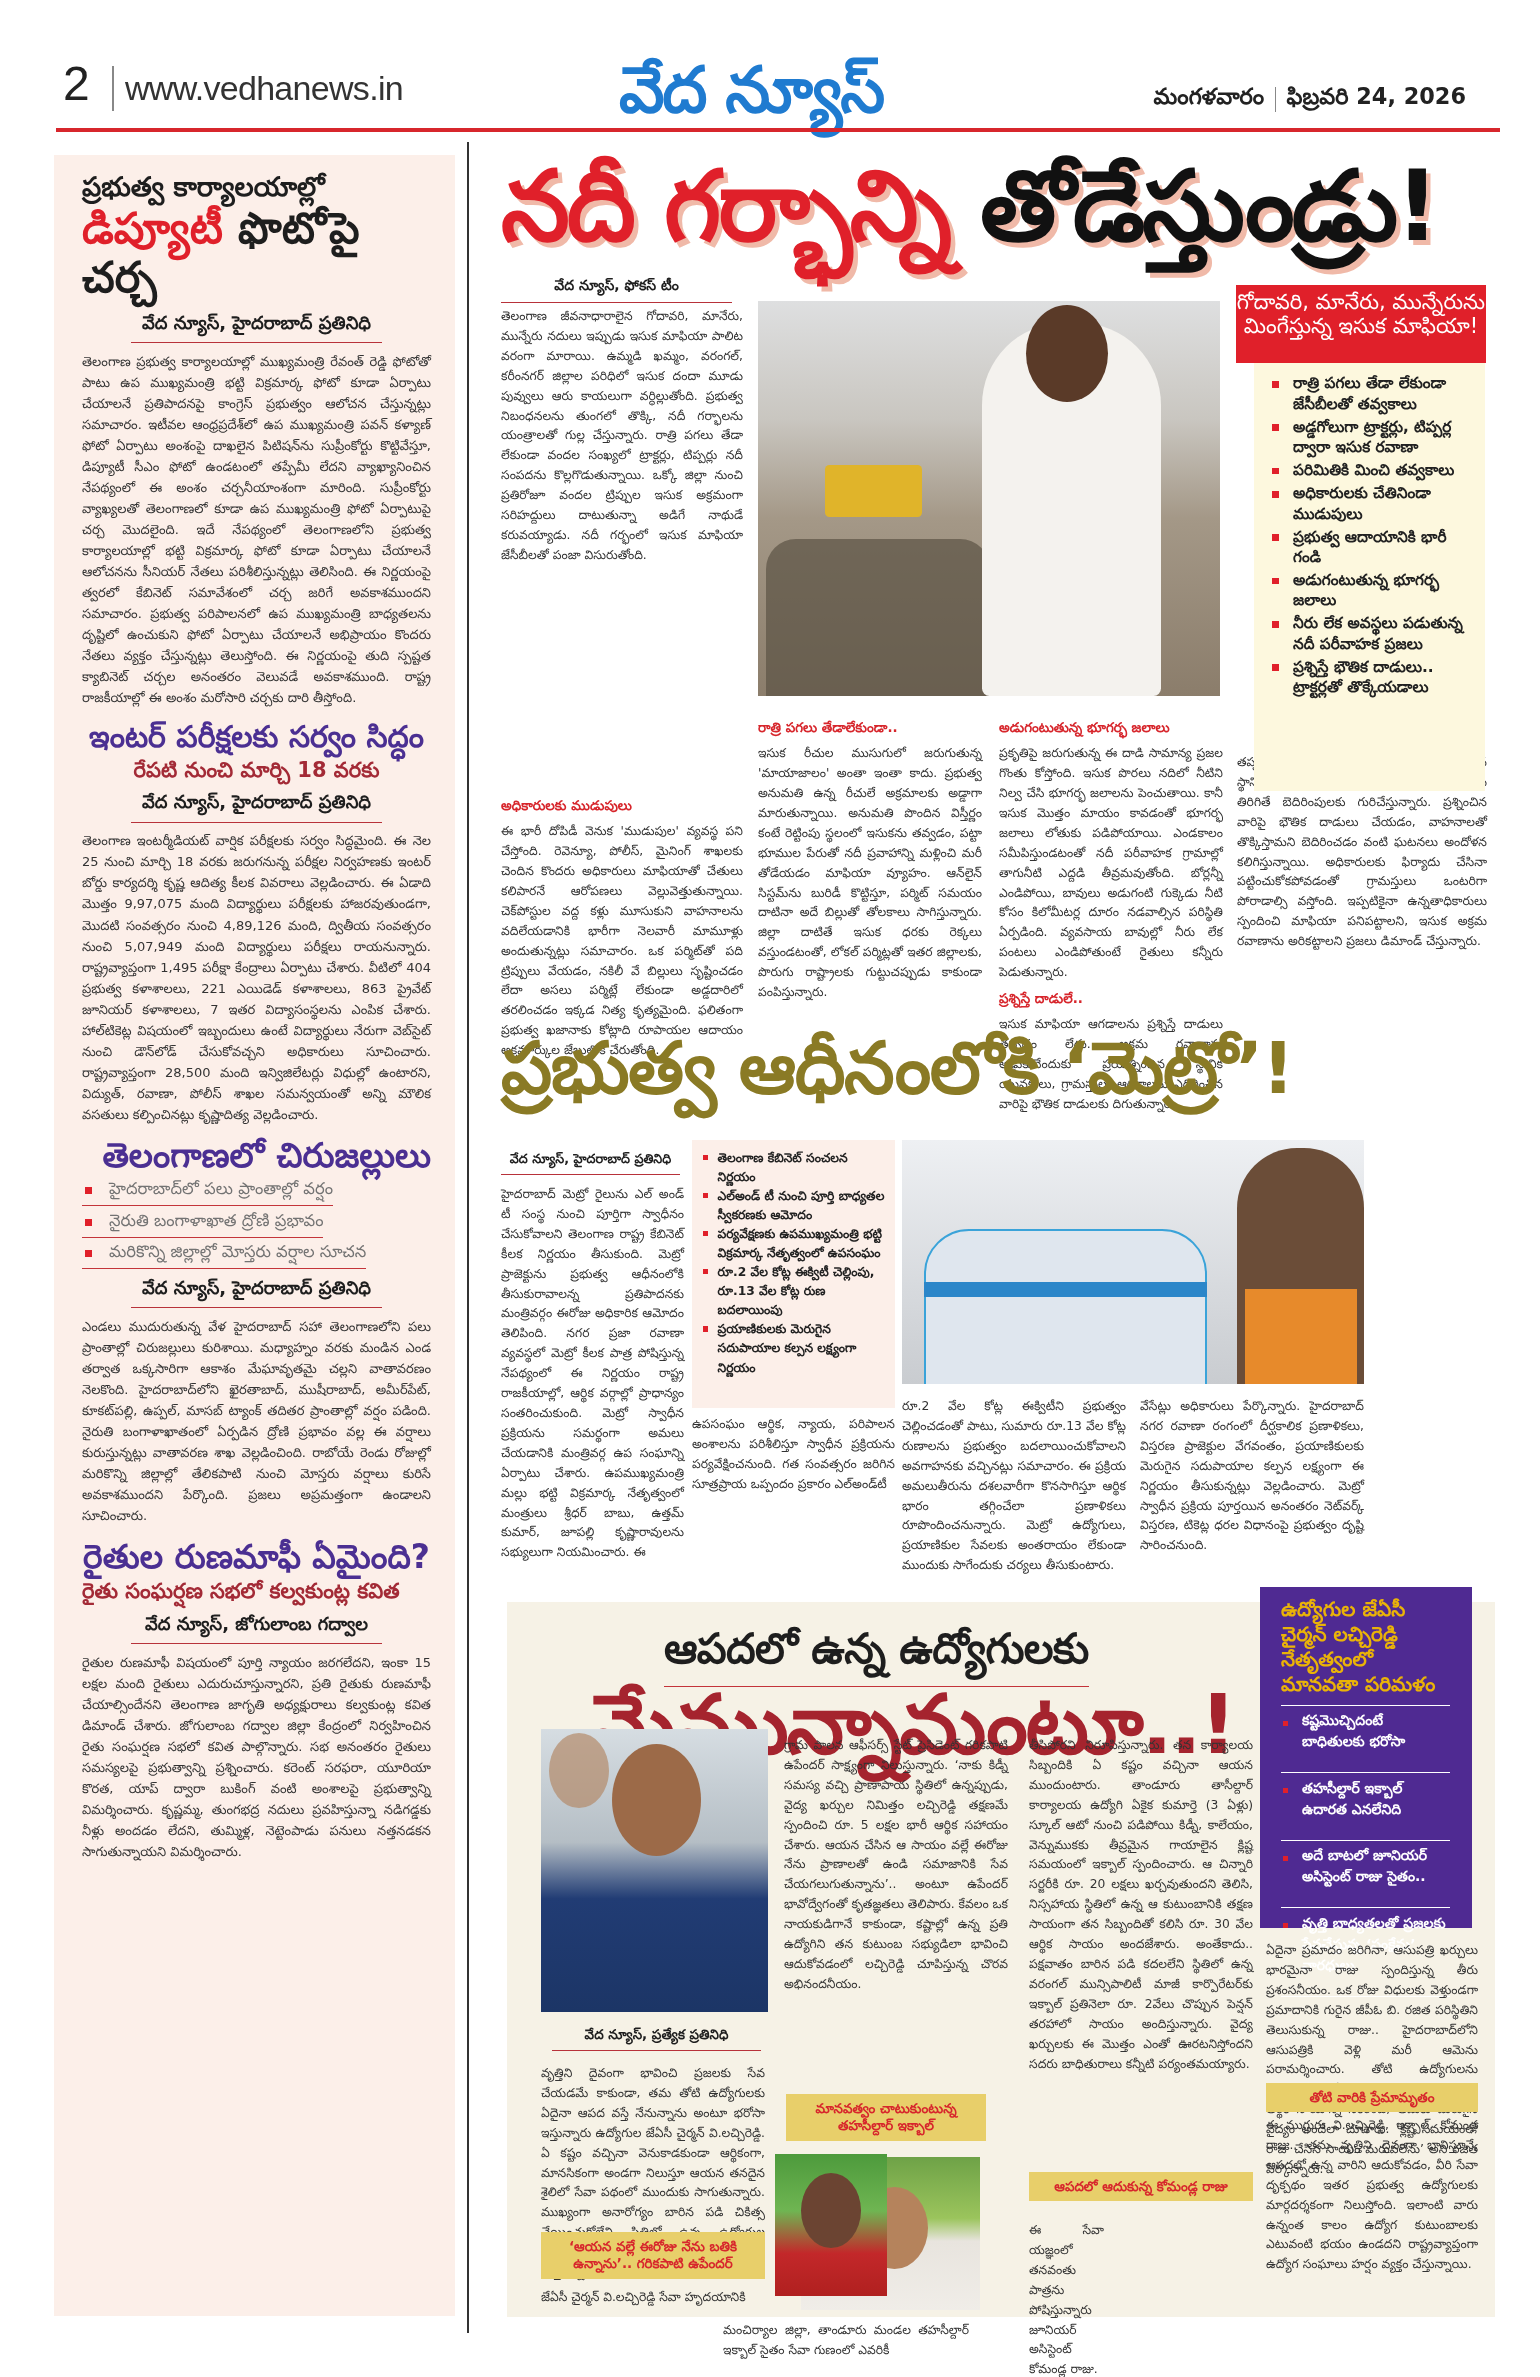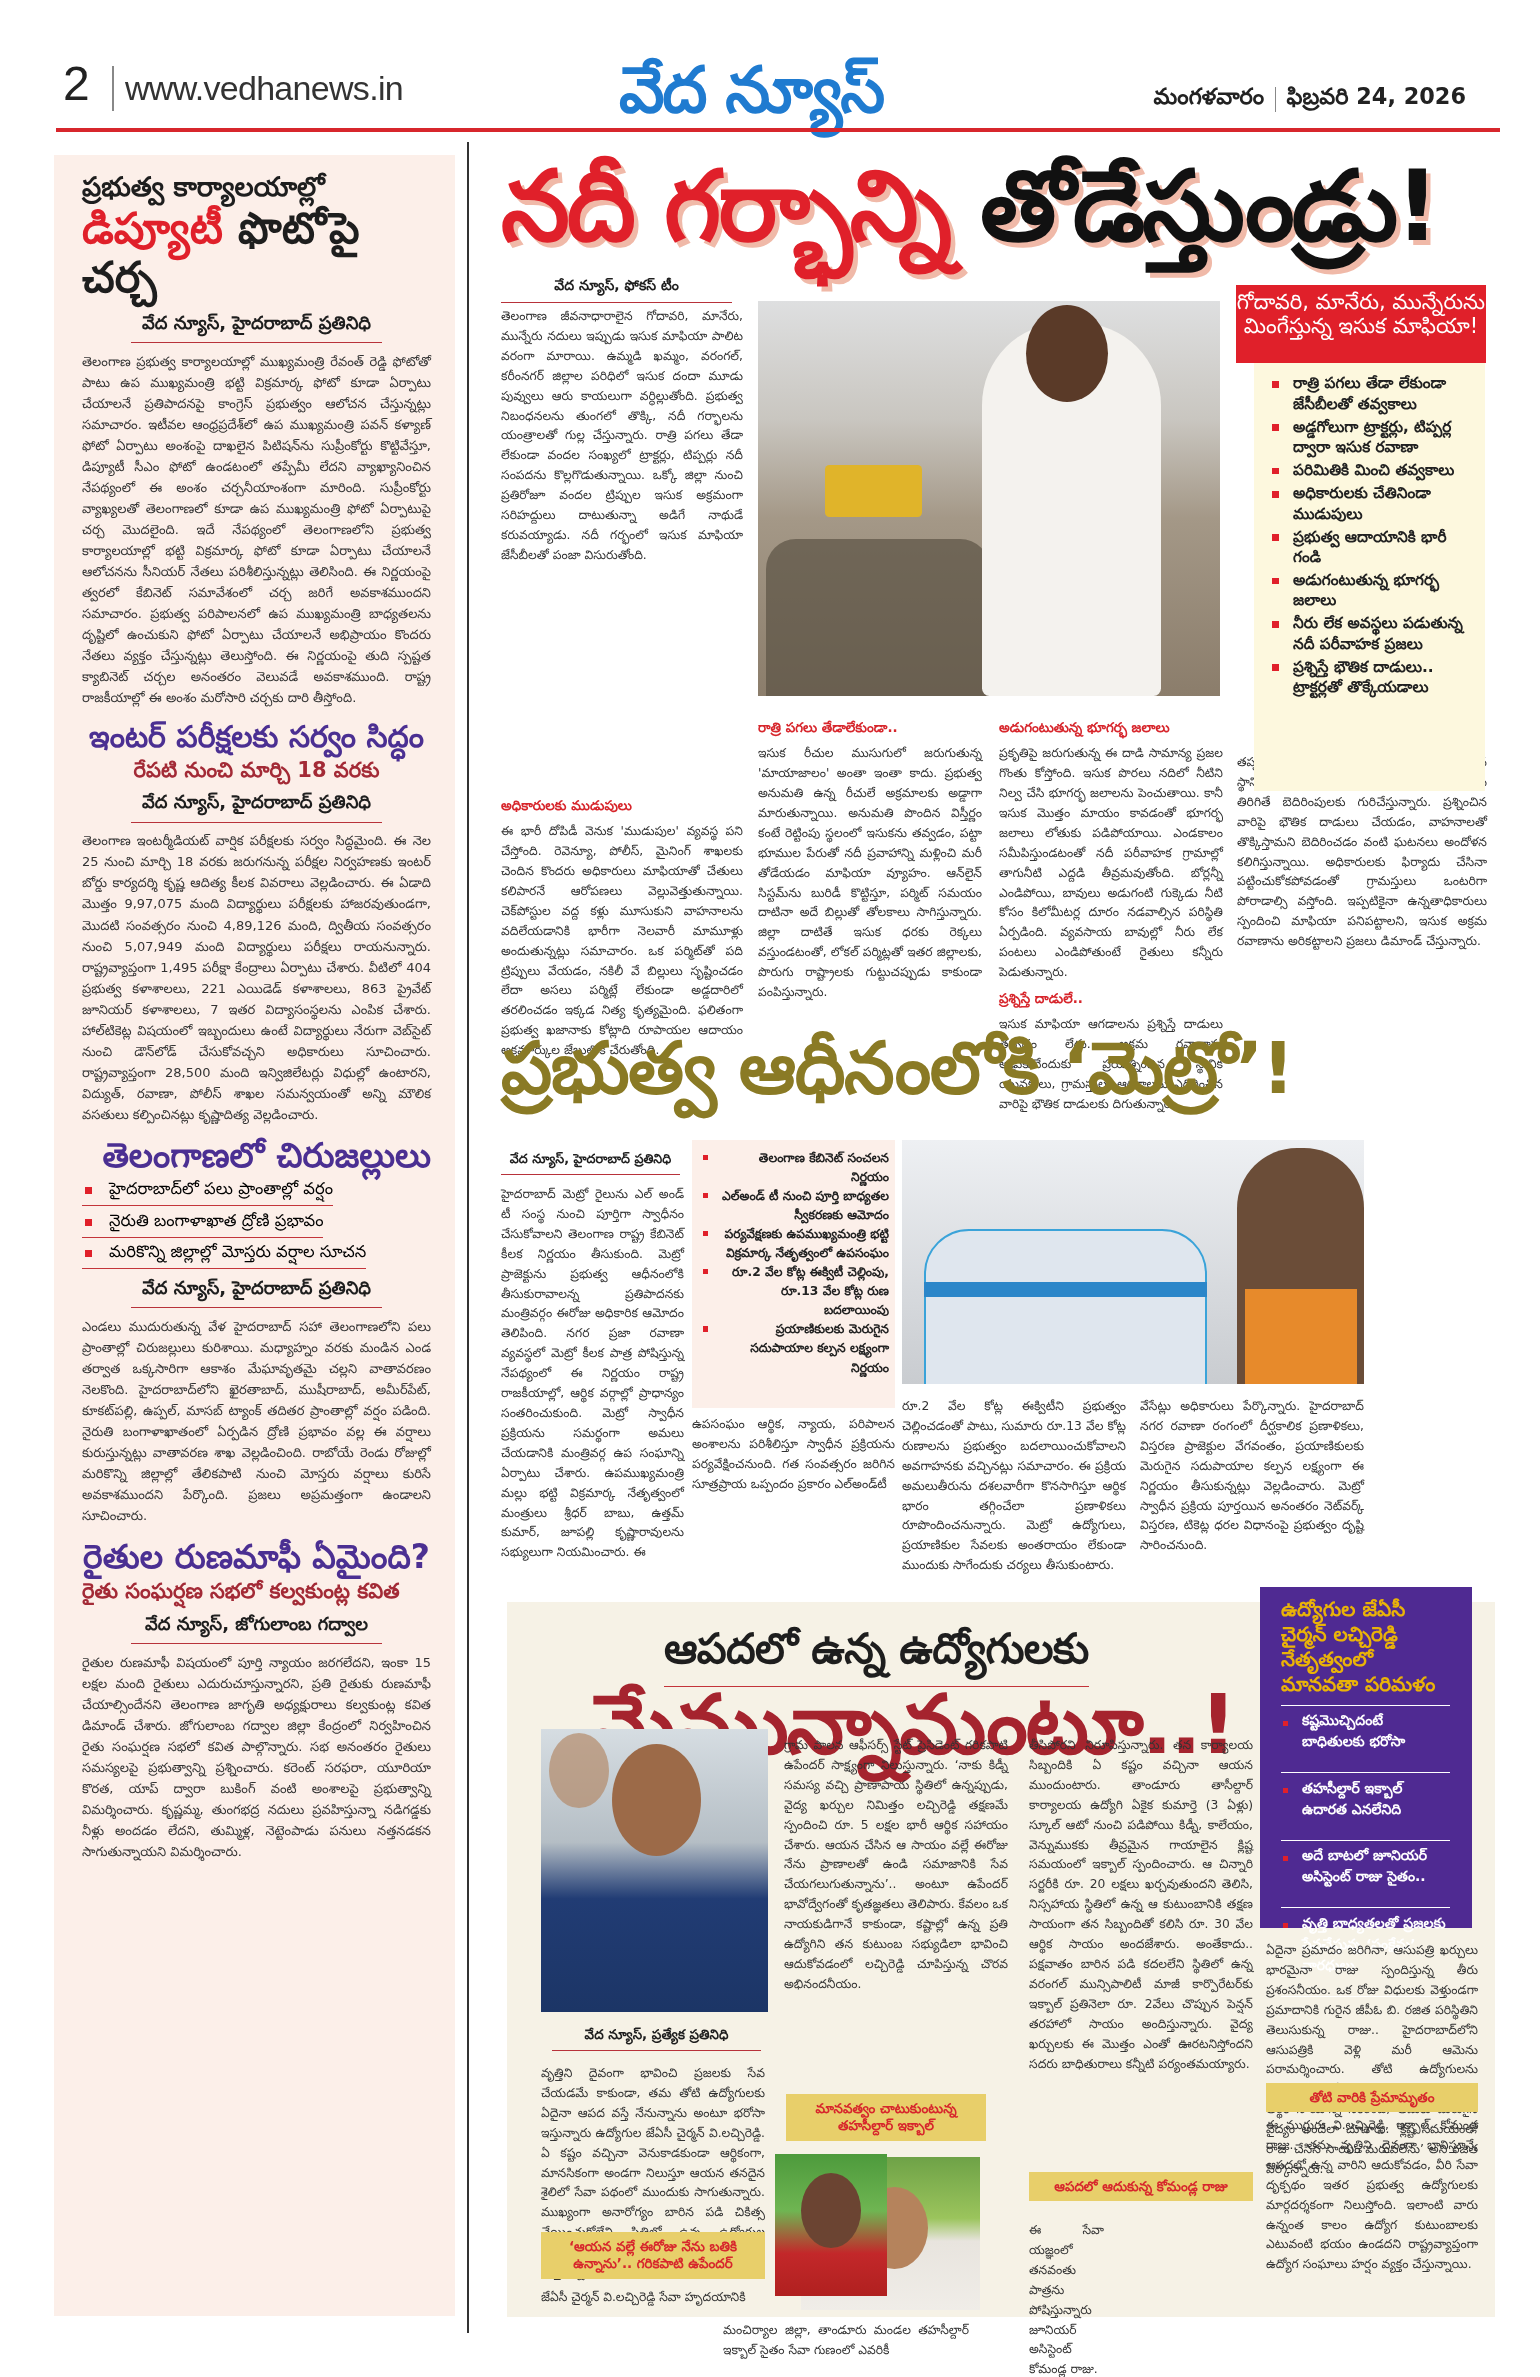--- a/index.html
+++ b/index.html
@@ -20,21 +20,21 @@
   .left-col { position: absolute; left: 54px; top: 155px; width: 401px; height: 2161px; background: #fcefe9; padding: 16.4px 24px 0 28px; }
   .lc-head-small { font-size: 27px; font-weight: bold; color: #1e1e1e; line-height: 1.2; }
   .lc-head-big { font-size: 43px; font-weight: bold; line-height: 1.15; margin-bottom: 9px; }
   .lc-head-big .red { color: #e0202a; }
   .lc-head-big .dark { color: #1e1e1e; }
   .byline { text-align: center; font-size: 18px; font-weight: bold; color: #1e1e1e; margin: 4.5px auto 7.5px; padding-bottom: 4.5px; border-bottom: 1.5px solid #b8323a; width: 72%; }
   .body-text { font-size: 13px; line-height: 1.62; color: #333; text-align: justify; }
   .lc-purple-head { font-size: 30px; font-weight: bold; color: #4b2f92; text-align: center; line-height: 1.2; margin-top: 10.4px; }
   .lc-maroon-sub { font-size: 21px; color: #a32a36; text-align: center; font-weight: bold; margin-top: 3px; }
   .bullet-list { list-style: none; margin: 3px 0 7.5px; }
-  .bullet-list li { position: relative; padding-left: 27px; font-size: 16.4px; color: #000000; padding-bottom: 3px; margin-bottom: 4.5px; border-bottom: 1.5px solid #c4343a; display: table; }
+  .bullet-list li { position: relative; padding-left: 27px; font-size: 16.4px; color: #737373; padding-bottom: 3px; margin-bottom: 4.5px; border-bottom: 1.5px solid #c4343a; display: table; }
   .bullet-list li::before { content: ""; position: absolute; left: 3px; top: 8.2px; width: 6.7px; height: 6.7px; background: #e0202a; }
 
   
   .col-divider { position: absolute; left: 467px; top: 142px; width: 1.5px; height: 2191px; background: #333; }
 
   
   .main-head { position: absolute; left: 501px; top: 157px; font-size: 98px; font-weight: bold; line-height: 1; white-space: nowrap; letter-spacing: -3px; }
   .main-head .red { color: #e0202a; text-shadow: 4.5px 4.5px 0 #f0b9a8; }
   .main-head .black { color: #111; text-shadow: 4.5px 4.5px 0 #f0b9a8; }
 
@@ -51,21 +51,21 @@
   .red-banner { position: absolute; left: 1236px; top: 285px; width: 250px; height: 78px; background: #e0202a; color: #fff; font-size: 21px; text-align: center; line-height: 1.15; padding-top: 4.5px; }
   .cream-box { position: absolute; left: 1254px; top: 363px; width: 231px; height: 428px; background: #fdf8de; padding: 10.4px 6px 0 15px; }
   .cream-box ul { list-style: none; }
   .cream-box li { position: relative; padding-left: 24px; font-size: 15.3px; font-weight: bold; line-height: 1.32; color: #222; margin-bottom: 3px; }
   .cream-box li::before { content: ""; position: absolute; left: 3px; top: 7.5px; width: 6.7px; height: 6.7px; background: #e0202a; }
 
   
   .metro-head { position: absolute; left: 501px; top: 1032px; font-size: 72px; color: #8a7a25; line-height: 1; white-space: nowrap; letter-spacing: -1.5px; }
   .metro-byline { position: absolute; left: 501px; top: 1151px; width: 179px; font-size: 12.7px; font-weight: bold; text-align: center; color: #1e1e1e; border-bottom: 1.5px solid #b8323a; padding-bottom: 4.5px; }
   .metro-text { position: absolute; left: 501px; top: 1185px; width: 183px; font-size: 12.3px; line-height: 1.62; color: #333; text-align: justify; }
-  .metro-box { position: absolute; left: 692px; top: 1140px; width: 203px; height: 268px; background: #fcefe9; padding: 9px 6px 0 7.5px; text-align: right; }
+  .metro-box { position: absolute; left: 692px; top: 1140px; width: 203px; height: 268px; background: #fcefe9; padding: 9px 6px 0 7.5px; }
   .metro-box li { position: relative; list-style: none; padding-left: 18px; font-size: 12.3px; font-weight: bold; line-height: 1.55; color: #222; }
   .metro-box li::before { content: ""; position: absolute; left: 3px; top: 6px; width: 5.2px; height: 5.2px; background: #e0202a; }
   .metro-photo { position: absolute; left: 902px; top: 1140px; width: 462px; height: 244px; background: linear-gradient(180deg, #eef0f3 0%, #d7dade 60%, #c9ccd0 100%); overflow: hidden; }
   .metro-photo .train { position: absolute; left: 22.4px; top: 89px; width: 283px; height: 157px; background: #dfe6ee; border: 2.2px solid #3aa3d9; border-radius: 45px 45px 0 0; }
   .metro-photo .train-stripe { position: absolute; left: 22.4px; top: 142px; width: 283px; height: 15px; background: #2b86c9; }
   .metro-photo .person { position: absolute; left: 335px; top: 7.5px; width: 127px; height: 238px; background: #6b4d38; border-radius: 60px 60px 0 0; }
   .metro-photo .scarf { position: absolute; left: 343px; top: 149px; width: 112px; height: 97px; background: #e78a2b; }
   .metro-col { position: absolute; font-size: 12.3px; line-height: 1.62; color: #333; text-align: justify; }
 
   

